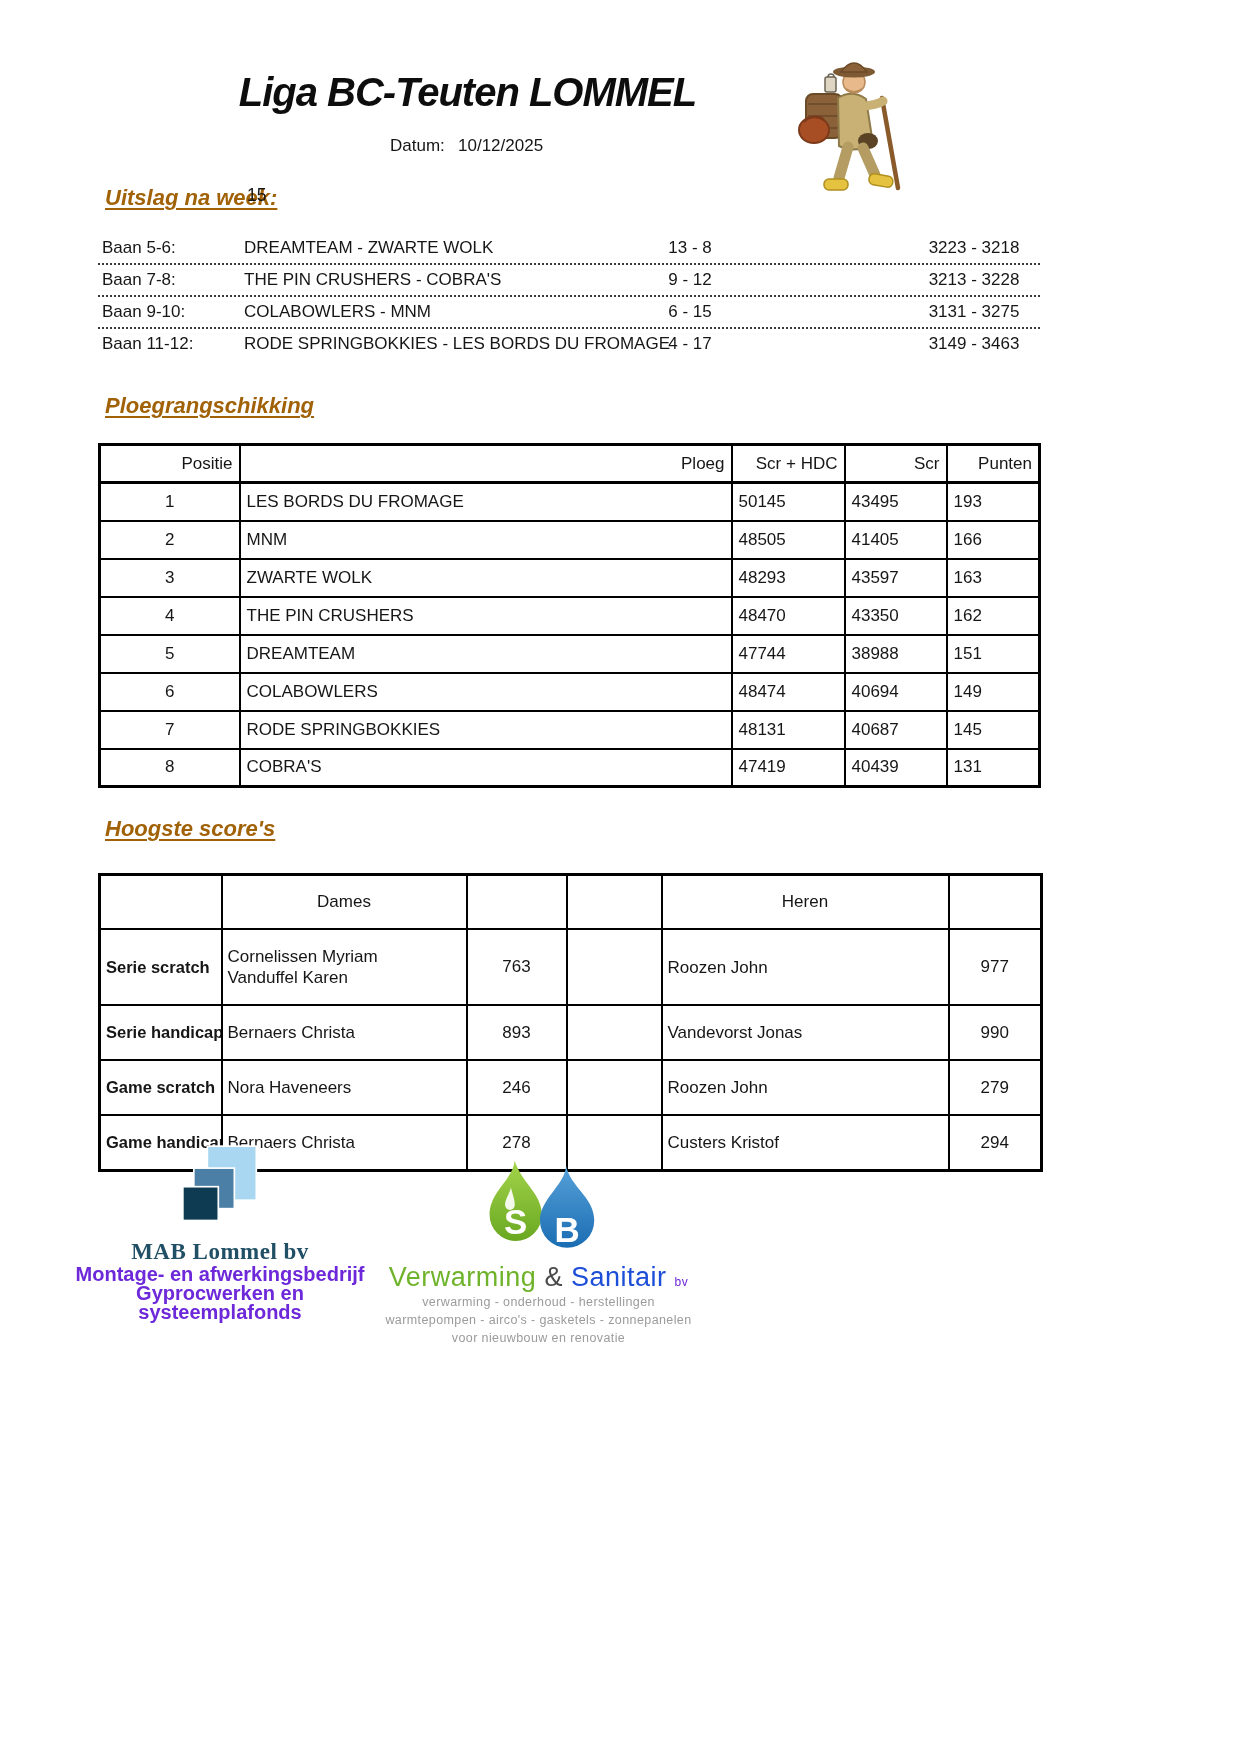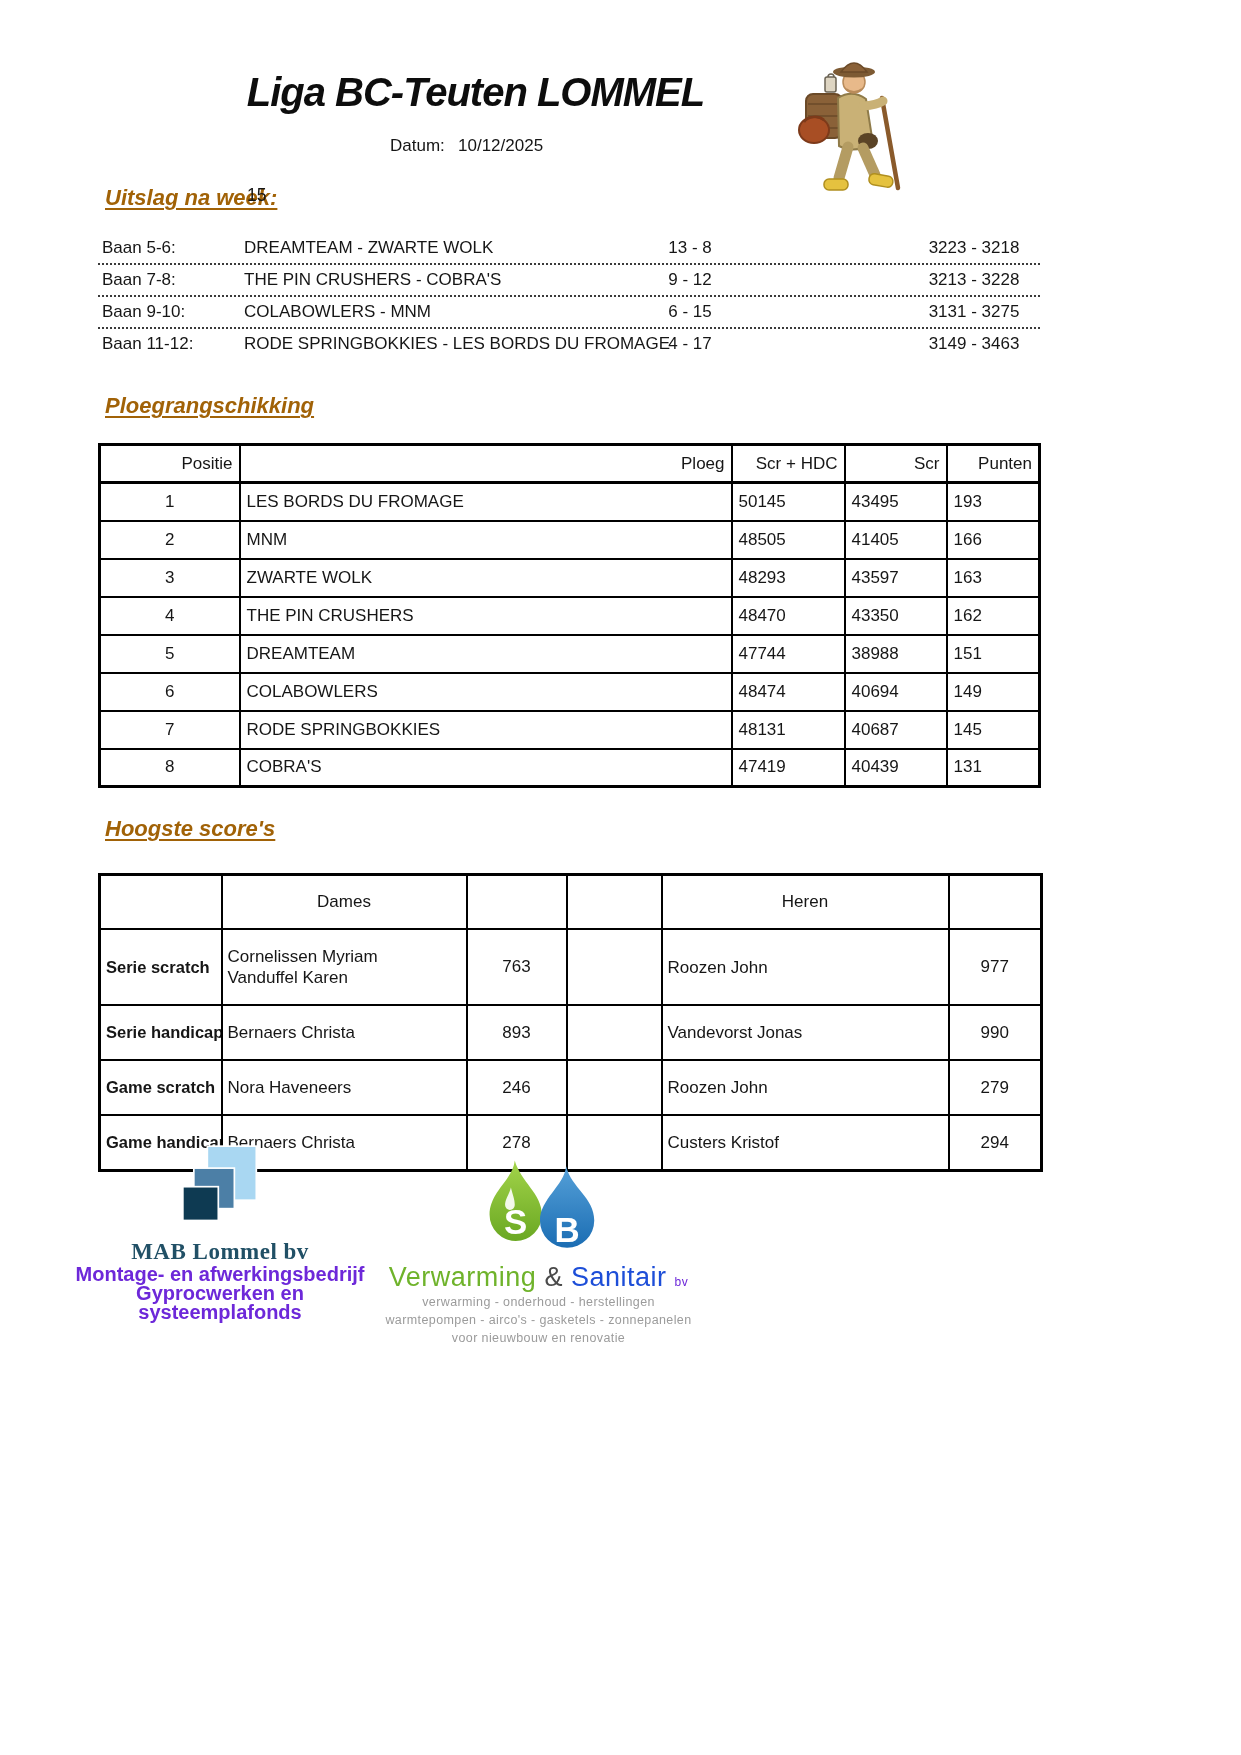--- a/index.html
+++ b/index.html
@@ -1,21 +1,21 @@
 <!DOCTYPE html>
 <html><head>
 <meta charset="utf-8">
 <style>
   html,body{margin:0;padding:0;background:#ffffff;}
   .page{position:relative;width:1241px;height:1755px;background:#ffffff;overflow:hidden;
         font-family:"Liberation Sans",sans-serif;color:#161616;}
   .page *{box-sizing:border-box;}
 
   .title{position:absolute;left:0;top:70px;width:935px;text-align:center;
-         font-size:40px;font-weight:bold;font-style:italic;letter-spacing:-1px;color:#0d0d0d;margin-left:8px;}
+         font-size:40px;font-weight:bold;font-style:italic;letter-spacing:-1px;color:#0d0d0d;}
 
   .datum-label{position:absolute;left:390px;top:136px;font-size:17px;}
   .datum-value{position:absolute;left:458px;top:136px;font-size:17px;}
 
   .heading{font-size:22px;font-weight:bold;font-style:italic;
            text-decoration:underline;text-decoration-thickness:2px;text-underline-offset:3px;color:#a16207;}
   .week-label{position:absolute;left:105px;top:185px;}
   .week-value{position:absolute;left:247px;top:185px;font-size:17.5px;}
 
   .results{position:absolute;left:98px;top:233px;width:942px;}

